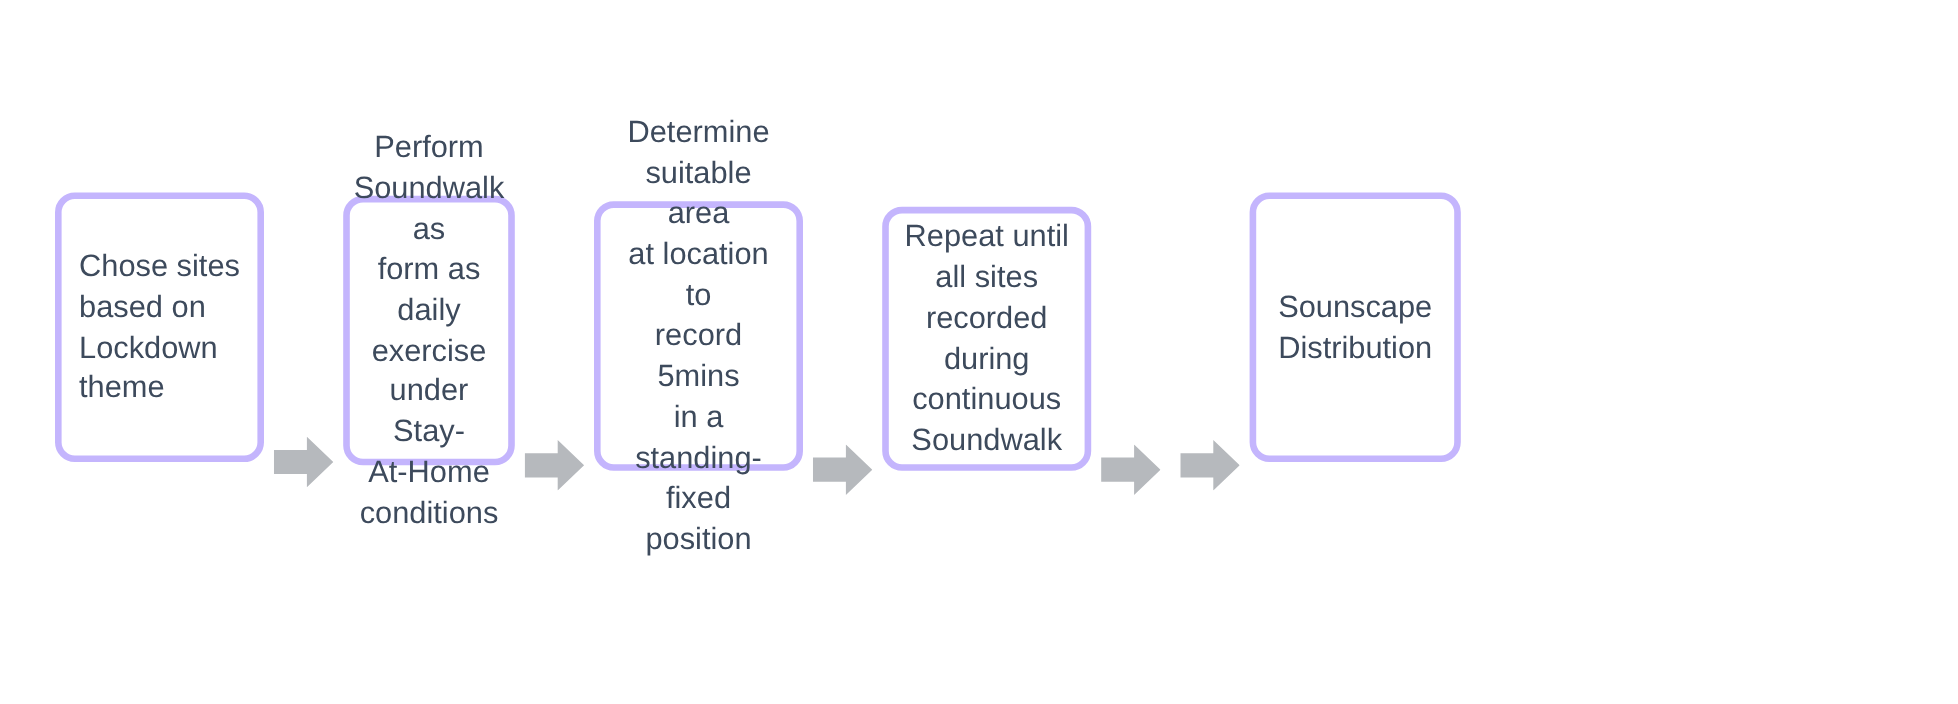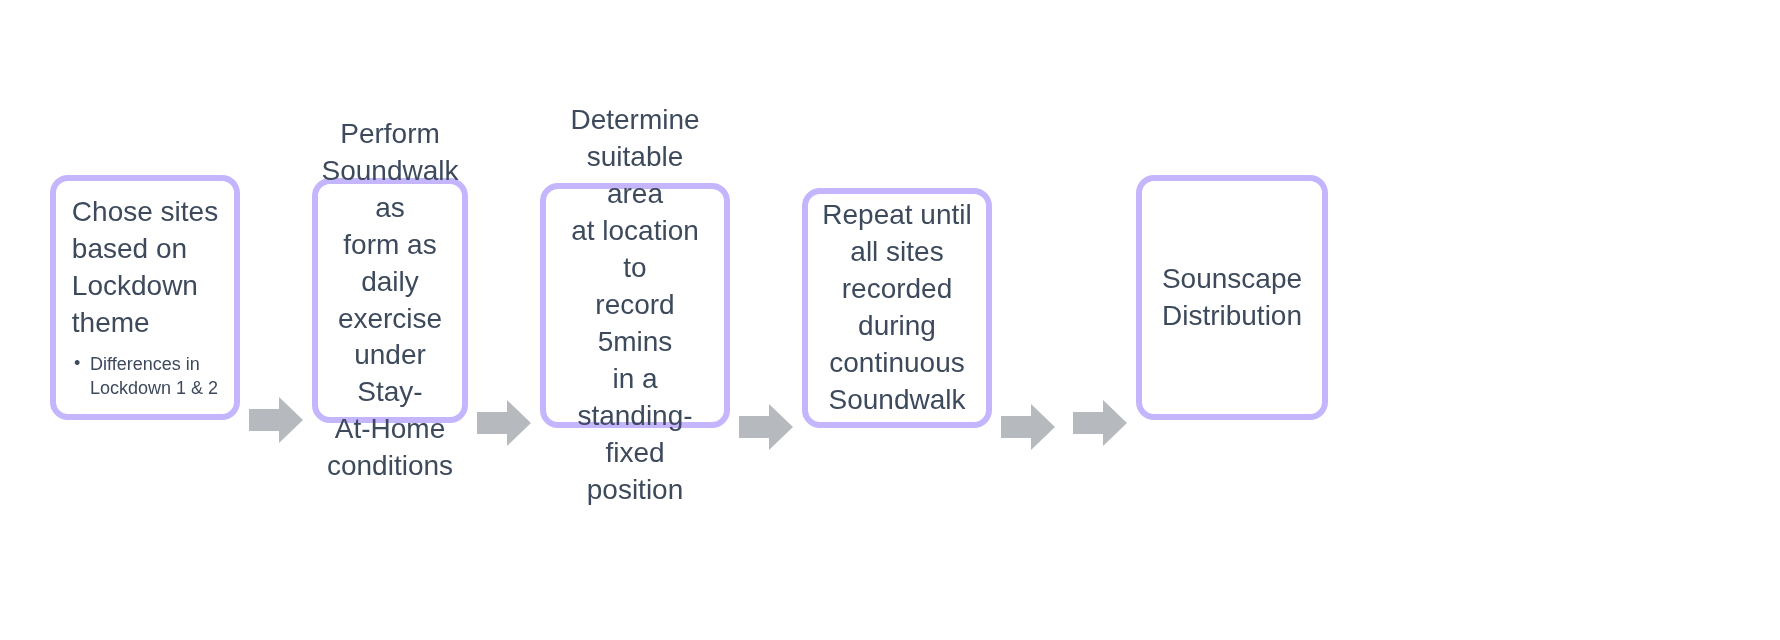--- a/index.html
+++ b/index.html
@@ -118,24 +118,20 @@
 
 <div id="canvas">
 
   <div class="flow-row">
 
     <div class="node n1 align-left">
       <div class="node-title">Chose sites
 based on
 Lockdown
 theme</div>
-      <ul class="bullets">
-        <li>Differences in
-Lockdown 1 &amp; 2</li>
-      </ul>
     </div>
 
     <div class="connector c1">
       <svg width="54" height="46" viewBox="0 0 54 46">
         <polygon points="0,12 30,12 30,0 54,23 30,46 30,34 0,34" fill="#b6b9bd"></polygon>
       </svg>
     </div>
 
     <div class="node n2 align-center">
       <div class="node-title">Perform

